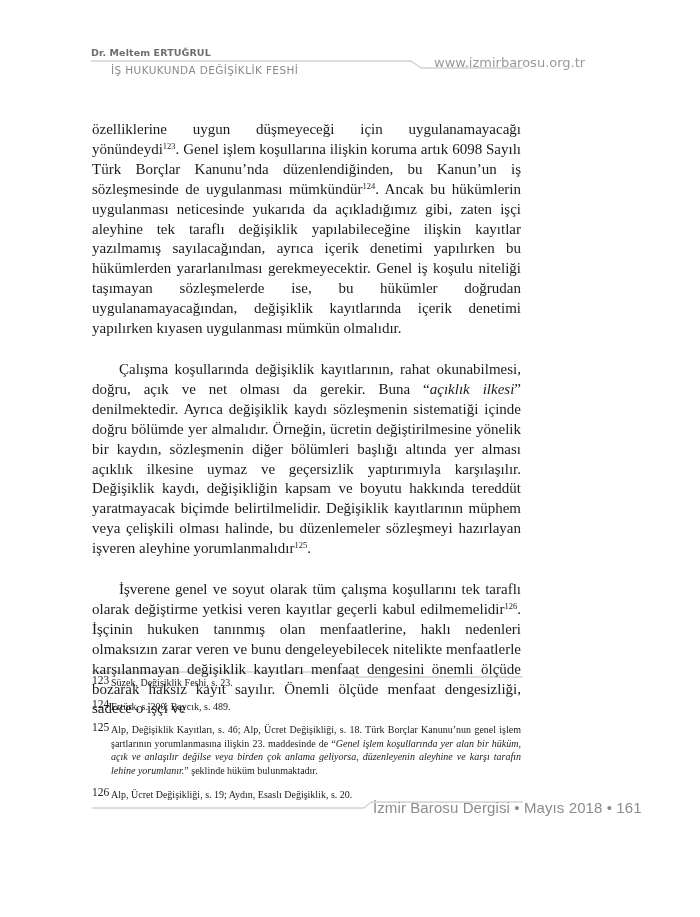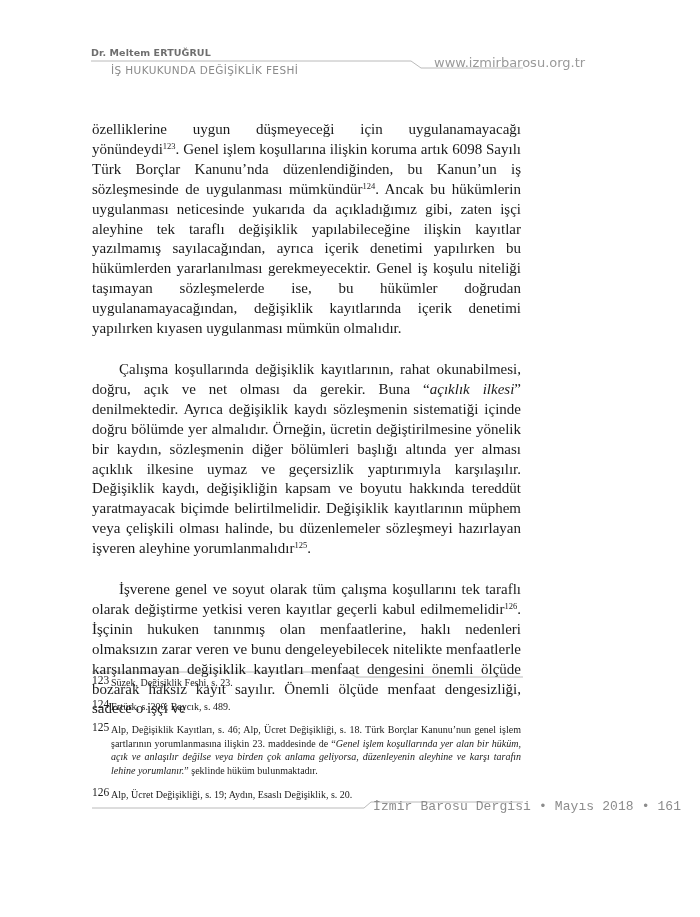--- a/index.html
+++ b/index.html
@@ -20,21 +20,21 @@
 
     .footnotes { position: absolute; left: 91px; top: 676px; width: 429px; font-family: "Liberation Serif", serif; font-size: 10px; line-height: 13.5px; color: #1a1a1a; }
     .fn { margin: 0 0 8px 0; position: relative; padding-left: 19px; }
     .fn .num { position: absolute; left: 0; top: -2px; font-size: 11.5px; }
     .fn .txt { text-align: justify; display: block; }
     .fn em { font-style: italic; }
     #fn-123 { margin-bottom: 10px; }
     #fn-124 { margin-bottom: 10px; }
     #fn-125 { margin-bottom: 11px; }
 
-    .ftr { position: absolute; left: 372px; top: 799px; font-family: Liberation Mono, monospace; font-size: 13px; color: #8c8c8c; letter-spacing: 0.1px; }
+    .ftr { position: absolute; left: 372px; top: 799px; font-family: Liberation Sans, sans-serif; font-size: 15px; color: #8c8c8c; letter-spacing: 0.1px; }
   </style>
 </head>
 <body>
 
 <div class="page">
 
   <div class="hdr-author">Dr. Meltem ERTUĞRUL</div>
   <div class="hdr-title">İŞ HUKUKUNDA DEĞİŞİKLİK FESHİ</div>
   <div class="hdr-site">www.izmirbarosu.org.tr</div>
 

